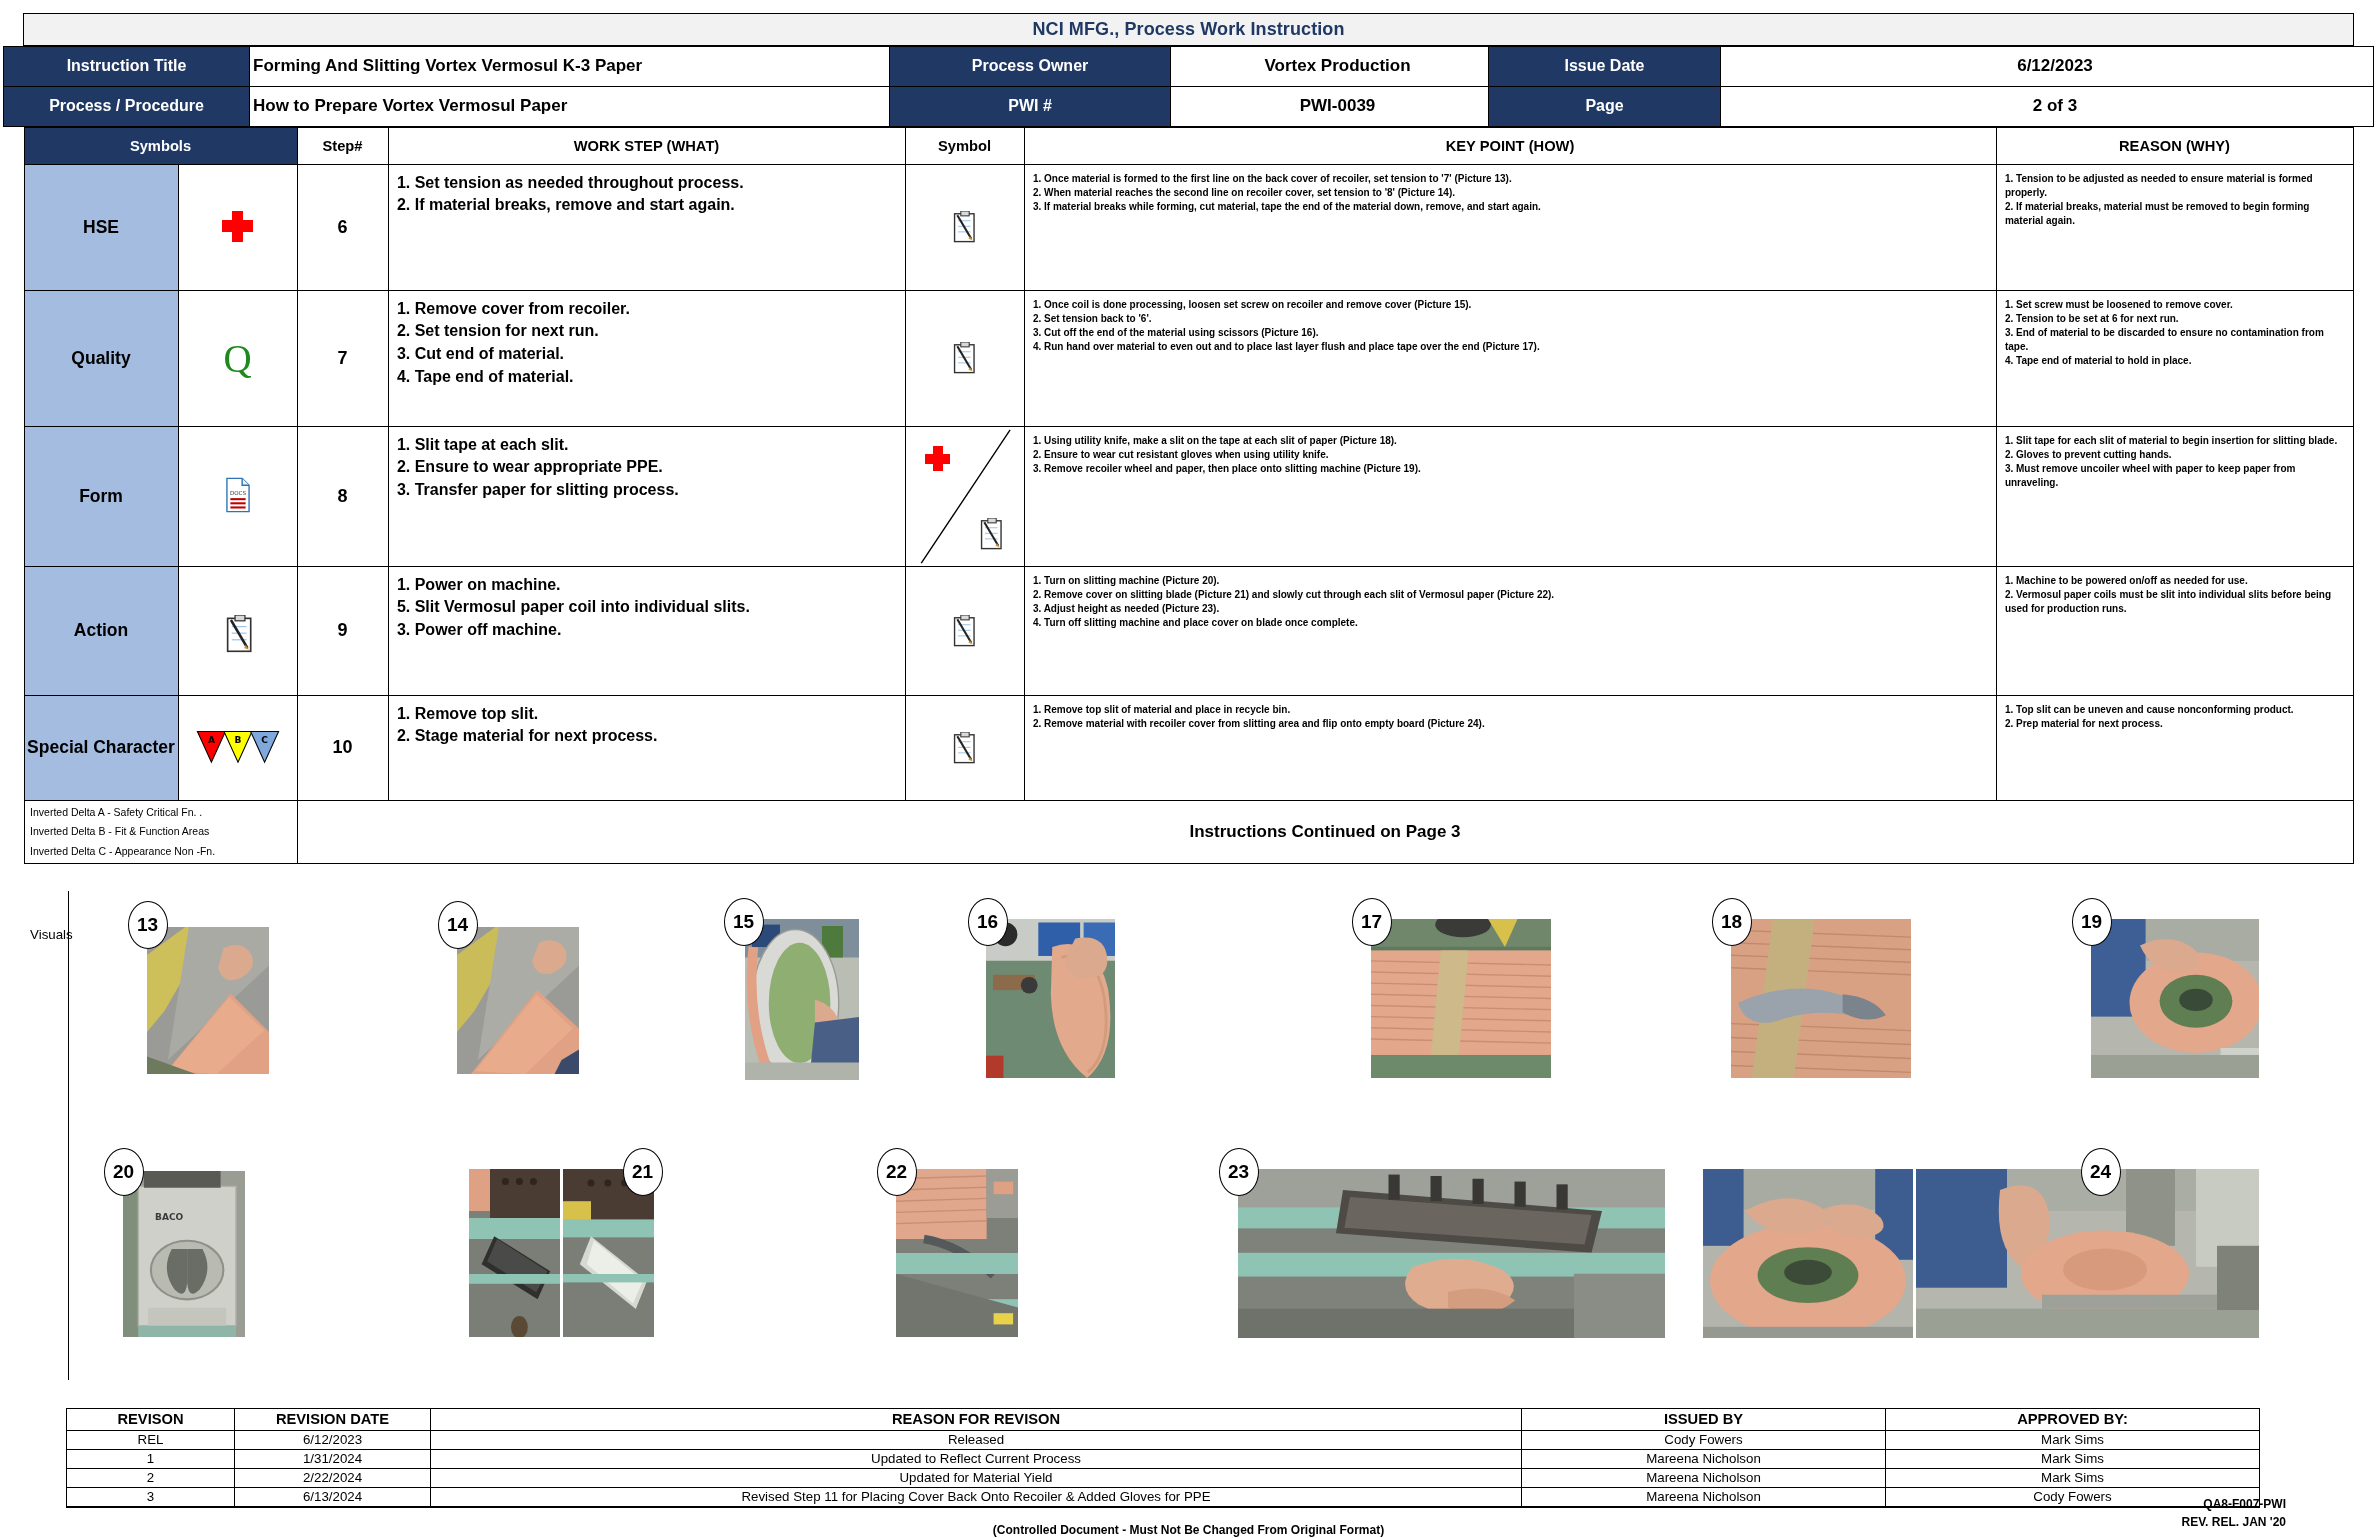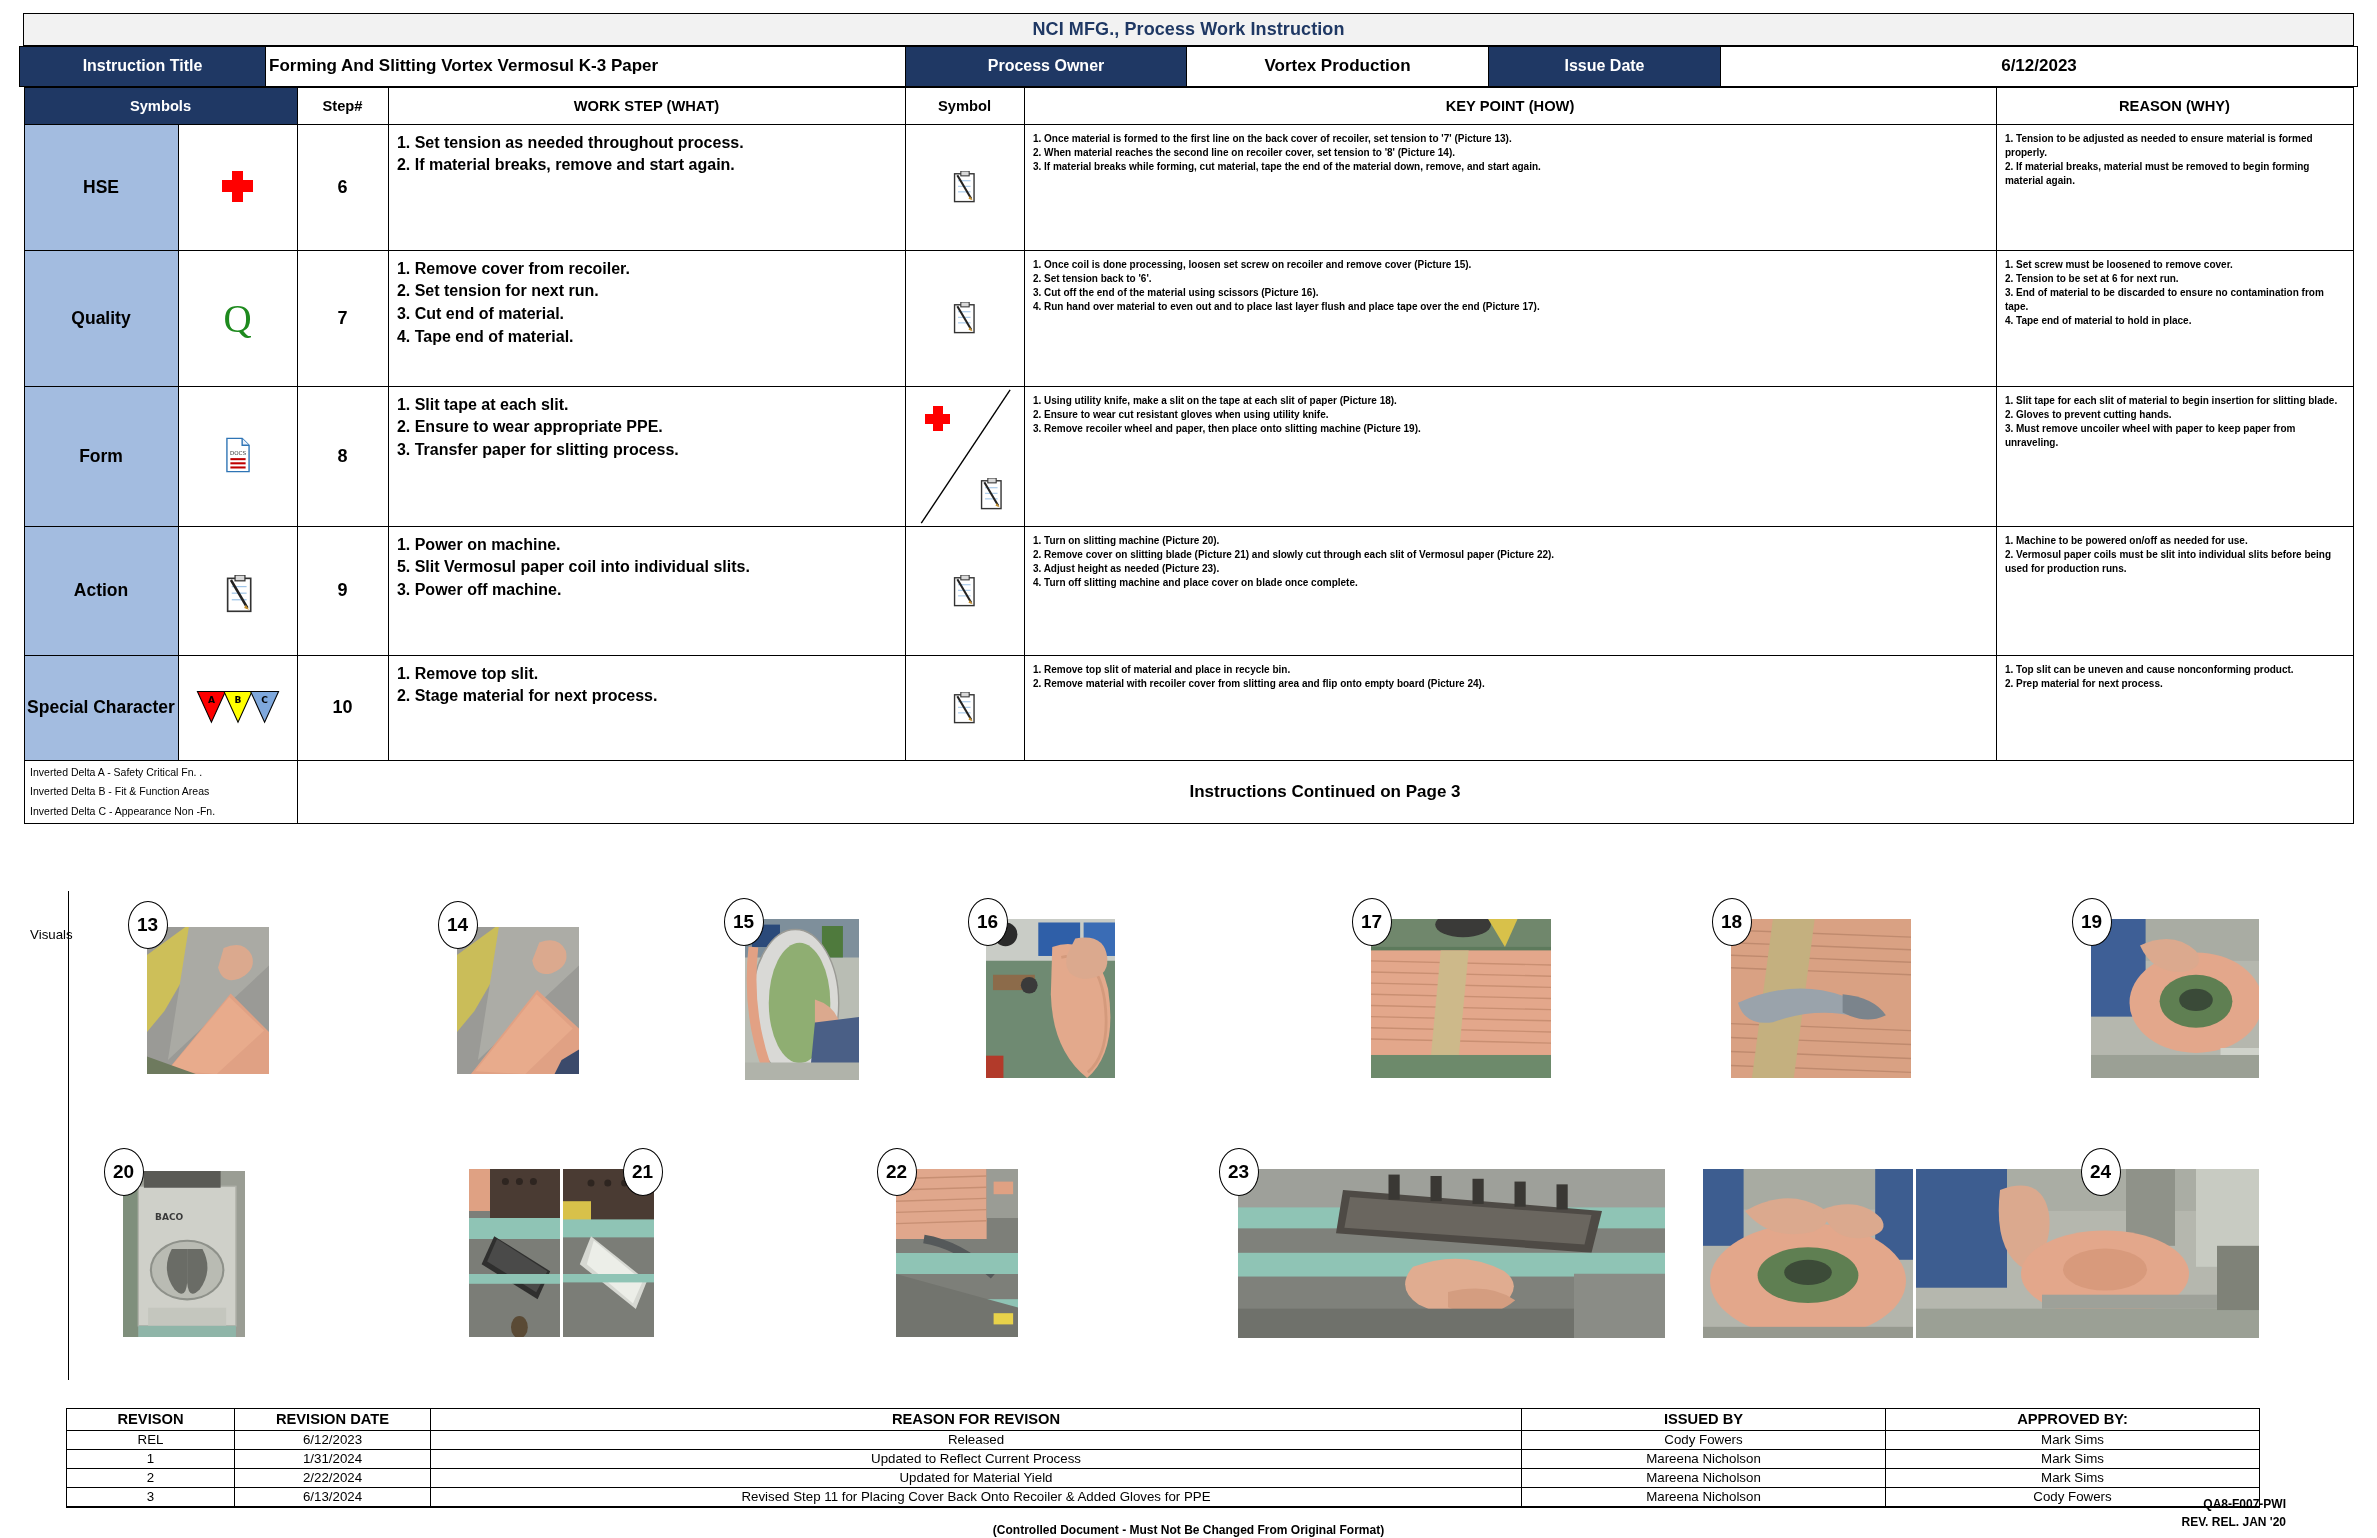--- a/index.html
+++ b/index.html
@@ -26,21 +26,21 @@
     background:#F2F2F2;border:1.4px solid #000;
     display:flex;align-items:center;justify-content:center;
   }
   .banner span{color:#1F3864;font-weight:bold;font-size:18px;letter-spacing:0.1px;}
 
   
   .hdr{width:2329px;margin:0 auto;border-radius:23px;}
   .hdr td{height:39px;font-size:17px;}
   .hdr .lbl{font-size:16px;}
   .hdr .val{text-align:left;padding-left:3px;font-weight:bold;color:#000;background:#fff;}
-  .hdr .valc{text-align:center;font-weight:bold;background:#fff;}
+  .hdr .valc{text-align:center;font-weight:bold;background:#fff;padding-left:16px;}
 
   
   .main{width:2329px;margin:0 auto;}
   .main td{border:0.7px solid #000;}
   .colhead td{height:36px;font-size:14.7px;font-weight:bold;text-align:center;background:#fff;}
   .colhead td.navy{background:#1F3864;color:#fff;}
 
   .cell-text{
     font-size:16px;font-weight:bold;line-height:1.42;
     text-align:left;vertical-align:top;padding:7px 7px 7px 8.4px;
@@ -110,20 +110,28 @@
 
   <table class="hdr">
     <tbody>
         <tr>
       <td class="navy b1 lbl" style="width:245px">Instruction Title</td>
       <td class="b1 val" style="width:636px">Forming And Slitting Vortex Vermosul K-3 Paper</td>
       <td class="navy b1 lbl" style="width:280px">Process Owner</td>
       <td class="b1 valc" style="width:301px">Vortex Production</td>
       <td class="navy b1 lbl" style="width:231px">Issue Date</td>
       <td class="b1 valc" style="width:636px">6/12/2023</td>
+    </tr>
+    <tr>
+      <td class="navy b1 lbl">Process / Procedure</td>
+      <td class="b1 val">How to Prepare Vortex Vermosul Paper</td>
+      <td class="navy b1 lbl">PWI #</td>
+      <td class="b1 valc">PWI-0039</td>
+      <td class="navy b1 lbl">Page</td>
+      <td class="b1 valc">2 of 3</td>
     </tr>
   </tbody>
     </table>
 
   <table class="main">
     <colgroup>
       <col style="width:154px">
         <col style="width:119px">
         <col style="width:91px">
       <col style="width:517px">

